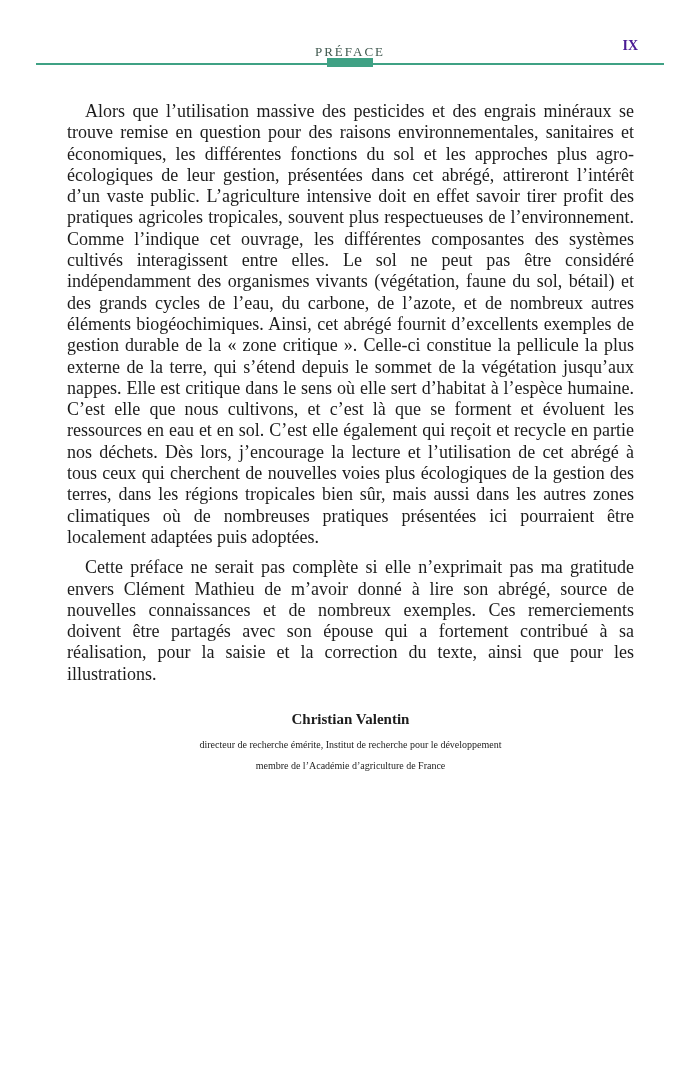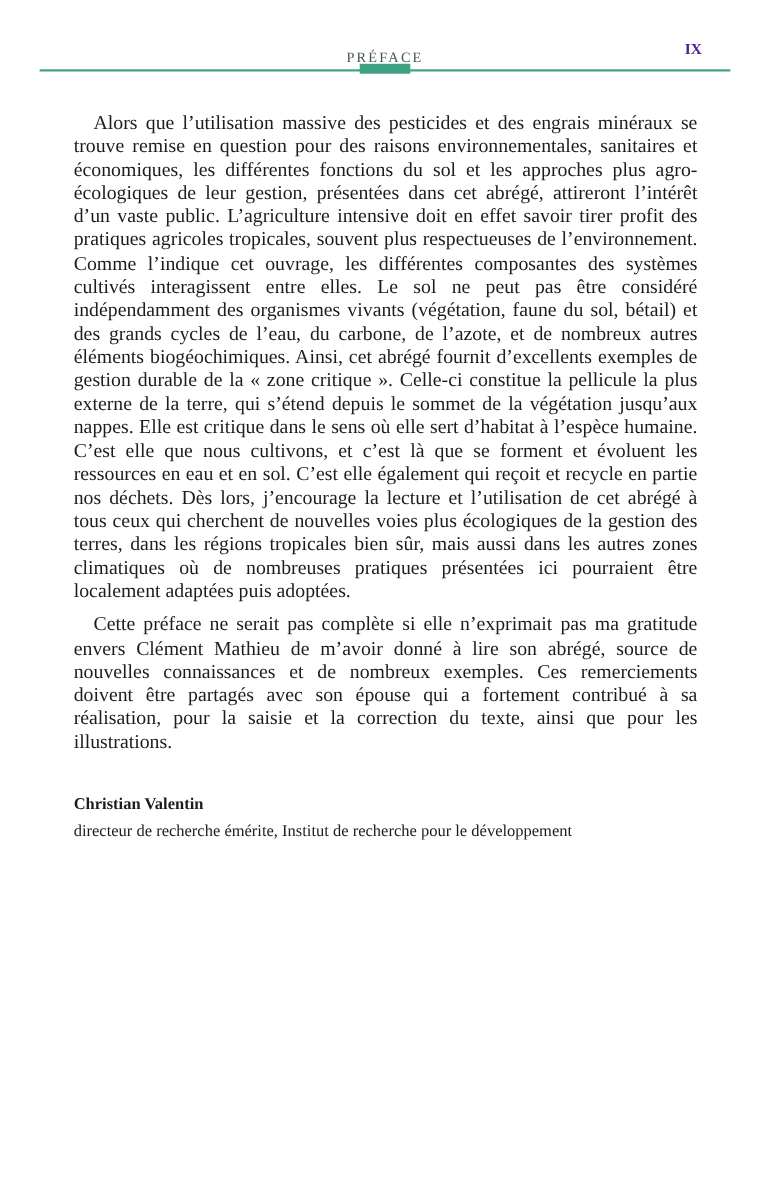--- a/index.html
+++ b/index.html
@@ -64,30 +64,30 @@
     margin: 0;
     font-size: 18px;
     line-height: 21.3px;
     text-align: justify;
     text-indent: 18px;
   }
   .body-text p + p { margin-top: 9px; }
 
   
   .signature {
-    margin-top: 38px;
-    text-align: left;
+    margin-top: 26px;
+    text-align: center;
   }
   .signature-name {
     font-weight: bold;
     font-size: 15px;
     margin-bottom: 6px;
   }
   .signature-role {
-    font-size: 15px;
+    font-size: 10px;
     line-height: 21px;
   }
 </style>
 </head>
 <body>
 
 <div class="page">
 
   <div class="running-head">PRÉFACE</div>
 
@@ -99,16 +99,17 @@
 
   <main class="body-text">
 
     <p>Alors que l’utilisation massive des pesticides et des engrais minéraux se trouve remise en question pour des raisons environnementales, sanitaires et économiques, les différentes fonctions du sol et les approches plus agro-écologiques de leur gestion, présentées dans cet abrégé, attireront l’intérêt d’un vaste public. L’agriculture intensive doit en effet savoir tirer profit des pratiques agricoles tropicales, souvent plus respectueuses de l’environnement. Comme l’indique cet ouvrage, les différentes composantes des systèmes cultivés interagissent entre elles. Le sol ne peut pas être considéré indépendamment des organismes vivants (végétation, faune du sol, bétail) et des grands cycles de l’eau, du carbone, de l’azote, et de nombreux autres éléments biogéochimiques. Ainsi, cet abrégé fournit d’excellents exemples de gestion durable de la « zone critique ». Celle-ci constitue la pellicule la plus externe de la terre, qui s’étend depuis le sommet de la végétation jusqu’aux nappes. Elle est critique dans le sens où elle sert d’habitat à l’espèce humaine. C’est elle que nous cultivons, et c’est là que se forment et évoluent les ressources en eau et en sol. C’est elle également qui reçoit et recycle en partie nos déchets. Dès lors, j’encourage la lecture et l’utilisation de cet abrégé à tous ceux qui cherchent de nouvelles voies plus écologiques de la gestion des terres, dans les régions tropicales bien sûr, mais aussi dans les autres zones climatiques où de nombreuses pratiques présentées ici pourraient être localement adaptées puis adoptées.</p>
 
     <p>Cette préface ne serait pas complète si elle n’exprimait pas ma gratitude envers Clément Mathieu de m’avoir donné à lire son abrégé, source de nouvelles connaissances et de nombreux exemples. Ces remerciements doivent être partagés avec son épouse qui a fortement contribué à sa réalisation, pour la saisie et la correction du texte, ainsi que pour les illustrations.</p>
 
     <div class="signature">
       <div class="signature-name">Christian Valentin</div>
       <div class="signature-role">directeur de recherche émérite, Institut de recherche pour le développement</div>
+      <div class="signature-role">membre de l’Académie d’agriculture de France</div>
     </div>
 
   </main>
 </div>
 
 </body></html>

